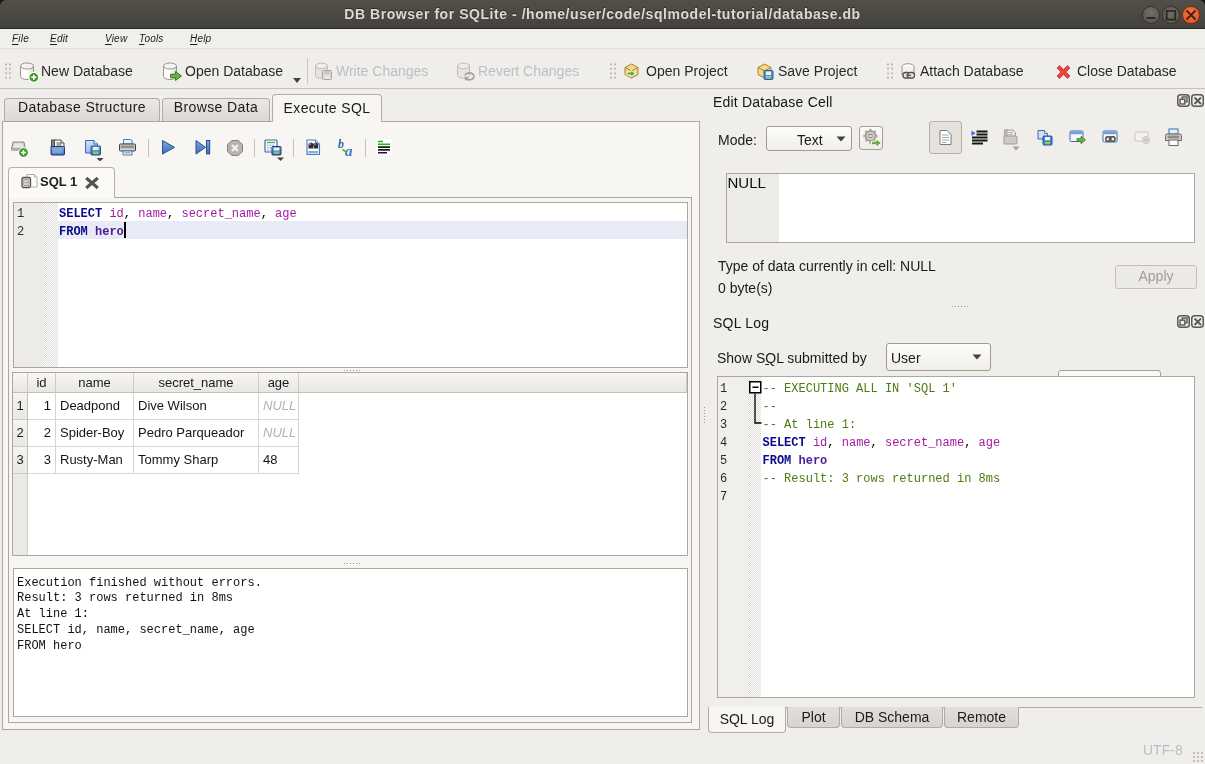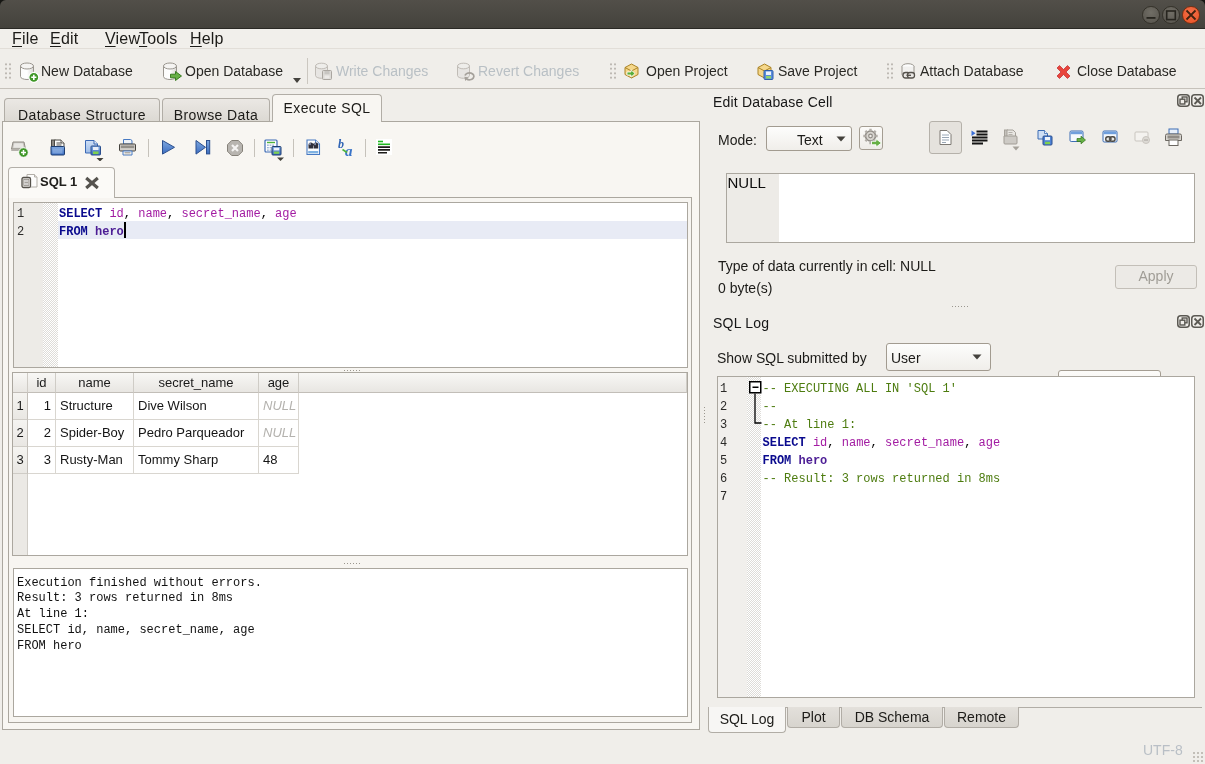--- a/index.html
+++ b/index.html
@@ -9,32 +9,32 @@
 .mono{font-family:"Liberation Mono",monospace;}
 
 #corners{top:0;left:0;width:1205px;height:6px;background:#161613;}
 #titlebar{top:0;left:0;width:1205px;height:29px;background:linear-gradient(#524f49,#44423c);border-radius:6px 6px 0 0;border-bottom:1px solid #2a2925;box-sizing:border-box;}
 #title{top:0;left:0;width:1205px;height:29px;line-height:29px;text-align:center;color:#dedad3;font-size:14px;letter-spacing:0.55px;font-weight:bold;text-shadow:0 -1px 0 rgba(0,0,0,.45);}
 .wbtn{width:17.5px;height:17.5px;border-radius:50%;box-sizing:border-box;top:6px;}
 .wgrey{background:radial-gradient(circle at 50% 35%,#716e66,#55524b);border:1px solid #343129;}
 #wclose{background:radial-gradient(circle at 50% 35%,#f4714c,#e85122);border:1px solid #782f12;}
 
 #menubar{top:29px;left:0;width:1205px;height:20px;background:#f1efeb;border-bottom:1px solid #e2ded8;box-sizing:border-box;}
-.menuitem{top:29px;height:20px;line-height:20px;font-size:16px;letter-spacing:0.2px;color:#1c1b18;}
+.menuitem{top:29px;height:20px;line-height:20px;font-size:10px;letter-spacing:0.2px;color:#1c1b18;font-style:italic;}
 .menuitem u{text-decoration-thickness:1px;text-underline-offset:2px;}
 
 #toolbar{top:49px;left:0;width:1205px;height:40px;background:#f0eeea;border-bottom:1px solid #c6c2bb;box-sizing:border-box;}
 .tbtext{top:61px;height:20px;line-height:20px;font-size:14px;color:#2a2925;}
 .tbtext.dis{color:#b9c0c5;}
 .tbsep{top:58px;width:1px;height:26px;background:#cbc7c0;}
 .tbhandle{top:62px;width:8px;height:18px;background-image:radial-gradient(circle,#b2aea7 0.9px,transparent 1.1px);background-size:4px 4.5px;}
 
 .mtab{top:98px;height:24px;box-sizing:border-box;background:linear-gradient(#ebe8e4,#dbd8d2);border:1px solid #b1ada6;border-bottom:none;border-radius:4px 4px 0 0;font-size:14px;letter-spacing:0.4px;color:#1c1b18;text-align:center;}
 .mtab.active{top:94px;height:28px;background:#f8f6f2;z-index:3;}
-.mtab span{display:block;margin-top:8px;}
+.mtab span{display:block;margin-top:0;}
 .mtab.active span{margin-top:5px;}
 #pane{top:121px;left:2px;width:698px;height:609px;background:#f8f6f2;border:1px solid #aba79f;box-sizing:border-box;}
 
 #sqltab{top:167px;left:8px;width:107px;height:31px;background:#fbfaf7;border:1px solid #b3afa8;border-bottom:none;border-radius:4px 4px 0 0;box-sizing:border-box;}
 #sqlpane{top:197px;left:8px;width:684px;height:526px;border:1px solid #aba79f;box-sizing:border-box;background:#f7f5f1;}
 
 #editor{top:202px;left:13px;width:675px;height:166px;background:#fff;border:1px solid #aba79f;box-sizing:border-box;}
 #edmargin{top:203px;left:14px;width:29px;height:164px;background:#edebe7;}
 #edfold{top:203px;left:43px;width:15px;height:164px;background:repeating-conic-gradient(#dedcd8 0% 25%,#ffffff 0% 50%) 0 0/2px 2px;}
 .edline{height:18px;line-height:18px;font-size:12px;white-space:pre;}
@@ -70,20 +70,21 @@
 
 .btab{box-sizing:border-box;background:linear-gradient(#e3e0db,#d7d4ce);border:1px solid #b1ada6;border-top:none;border-radius:0 0 4px 4px;font-size:14px;color:#1c1b18;text-align:center;}
 .btab.active{background:#f7f6f4;}
 </style>
 </head>
 <body>
 <div id="win">
 
 <div class="abs" id="corners"></div>
 <div class="abs" id="titlebar"></div>
+<div class="abs" id="title">DB Browser for SQLite - /home/user/code/sqlmodel-tutorial/database.db</div>
 <div class="abs wbtn wgrey" style="left:1142px;"></div>
 <div class="abs wbtn wgrey" style="left:1162px;"></div>
 <div class="abs wbtn" id="wclose" style="left:1182px;"></div>
 <svg class="abs" style="left:1142px;top:6px;" width="58" height="18" viewBox="0 0 58 18">
  <rect x="4.5" y="11" width="9" height="1.8" fill="#27251f"></rect>
  <rect x="24.7" y="5" width="8.6" height="8.6" fill="none" stroke="#27251f" stroke-width="1.6"></rect>
  <path d="M44.5 4.5 L53.5 13.5 M53.5 4.5 L44.5 13.5" stroke="#40220f" stroke-width="1.8"></path>
 </svg>
 
 <div class="abs" id="menubar"></div>
@@ -206,21 +207,21 @@
 <div class="abs hcell" style="left:28px;width:28px;">id</div>
 <div class="abs hcell" style="left:56px;width:78px;">name</div>
 <div class="abs hcell" style="left:134px;width:125px;">secret_name</div>
 <div class="abs hcell" style="left:259px;width:40px;">age</div>
 <div class="abs hcell" style="left:299px;width:388px;"></div>
 <div class="abs vhead" style="left:13px;top:393px;width:15px;height:27px;line-height:26px;">1</div>
 <div class="abs vhead" style="left:13px;top:420px;width:15px;height:27px;line-height:26px;">2</div>
 <div class="abs vhead" style="left:13px;top:447px;width:15px;height:27px;line-height:26px;">3</div>
 <div class="abs" style="left:13px;top:474px;width:15px;height:81px;background:#ebe9e5;border-right:1px solid #cfccc6;box-sizing:border-box;"></div>
 <div class="abs tcell" style="left:28px;top:393px;width:28px;text-align:right;">1</div>
-<div class="abs tcell" style="left:56px;top:393px;width:78px;">Structure</div>
+<div class="abs tcell" style="left:56px;top:393px;width:78px;">Deadpond</div>
 <div class="abs tcell" style="left:134px;top:393px;width:125px;">Dive Wilson</div>
 <div class="abs tcell null" style="left:259px;top:393px;width:40px;">NULL</div>
 <div class="abs tcell" style="left:28px;top:420px;width:28px;text-align:right;">2</div>
 <div class="abs tcell" style="left:56px;top:420px;width:78px;">Spider-Boy</div>
 <div class="abs tcell" style="left:134px;top:420px;width:125px;">Pedro Parqueador</div>
 <div class="abs tcell null" style="left:259px;top:420px;width:40px;">NULL</div>
 <div class="abs tcell" style="left:28px;top:447px;width:28px;text-align:right;">3</div>
 <div class="abs tcell" style="left:56px;top:447px;width:78px;">Rusty-Man</div>
 <div class="abs tcell" style="left:134px;top:447px;width:125px;">Tommy Sharp</div>
 <div class="abs tcell" style="left:259px;top:447px;width:40px;">48</div>

